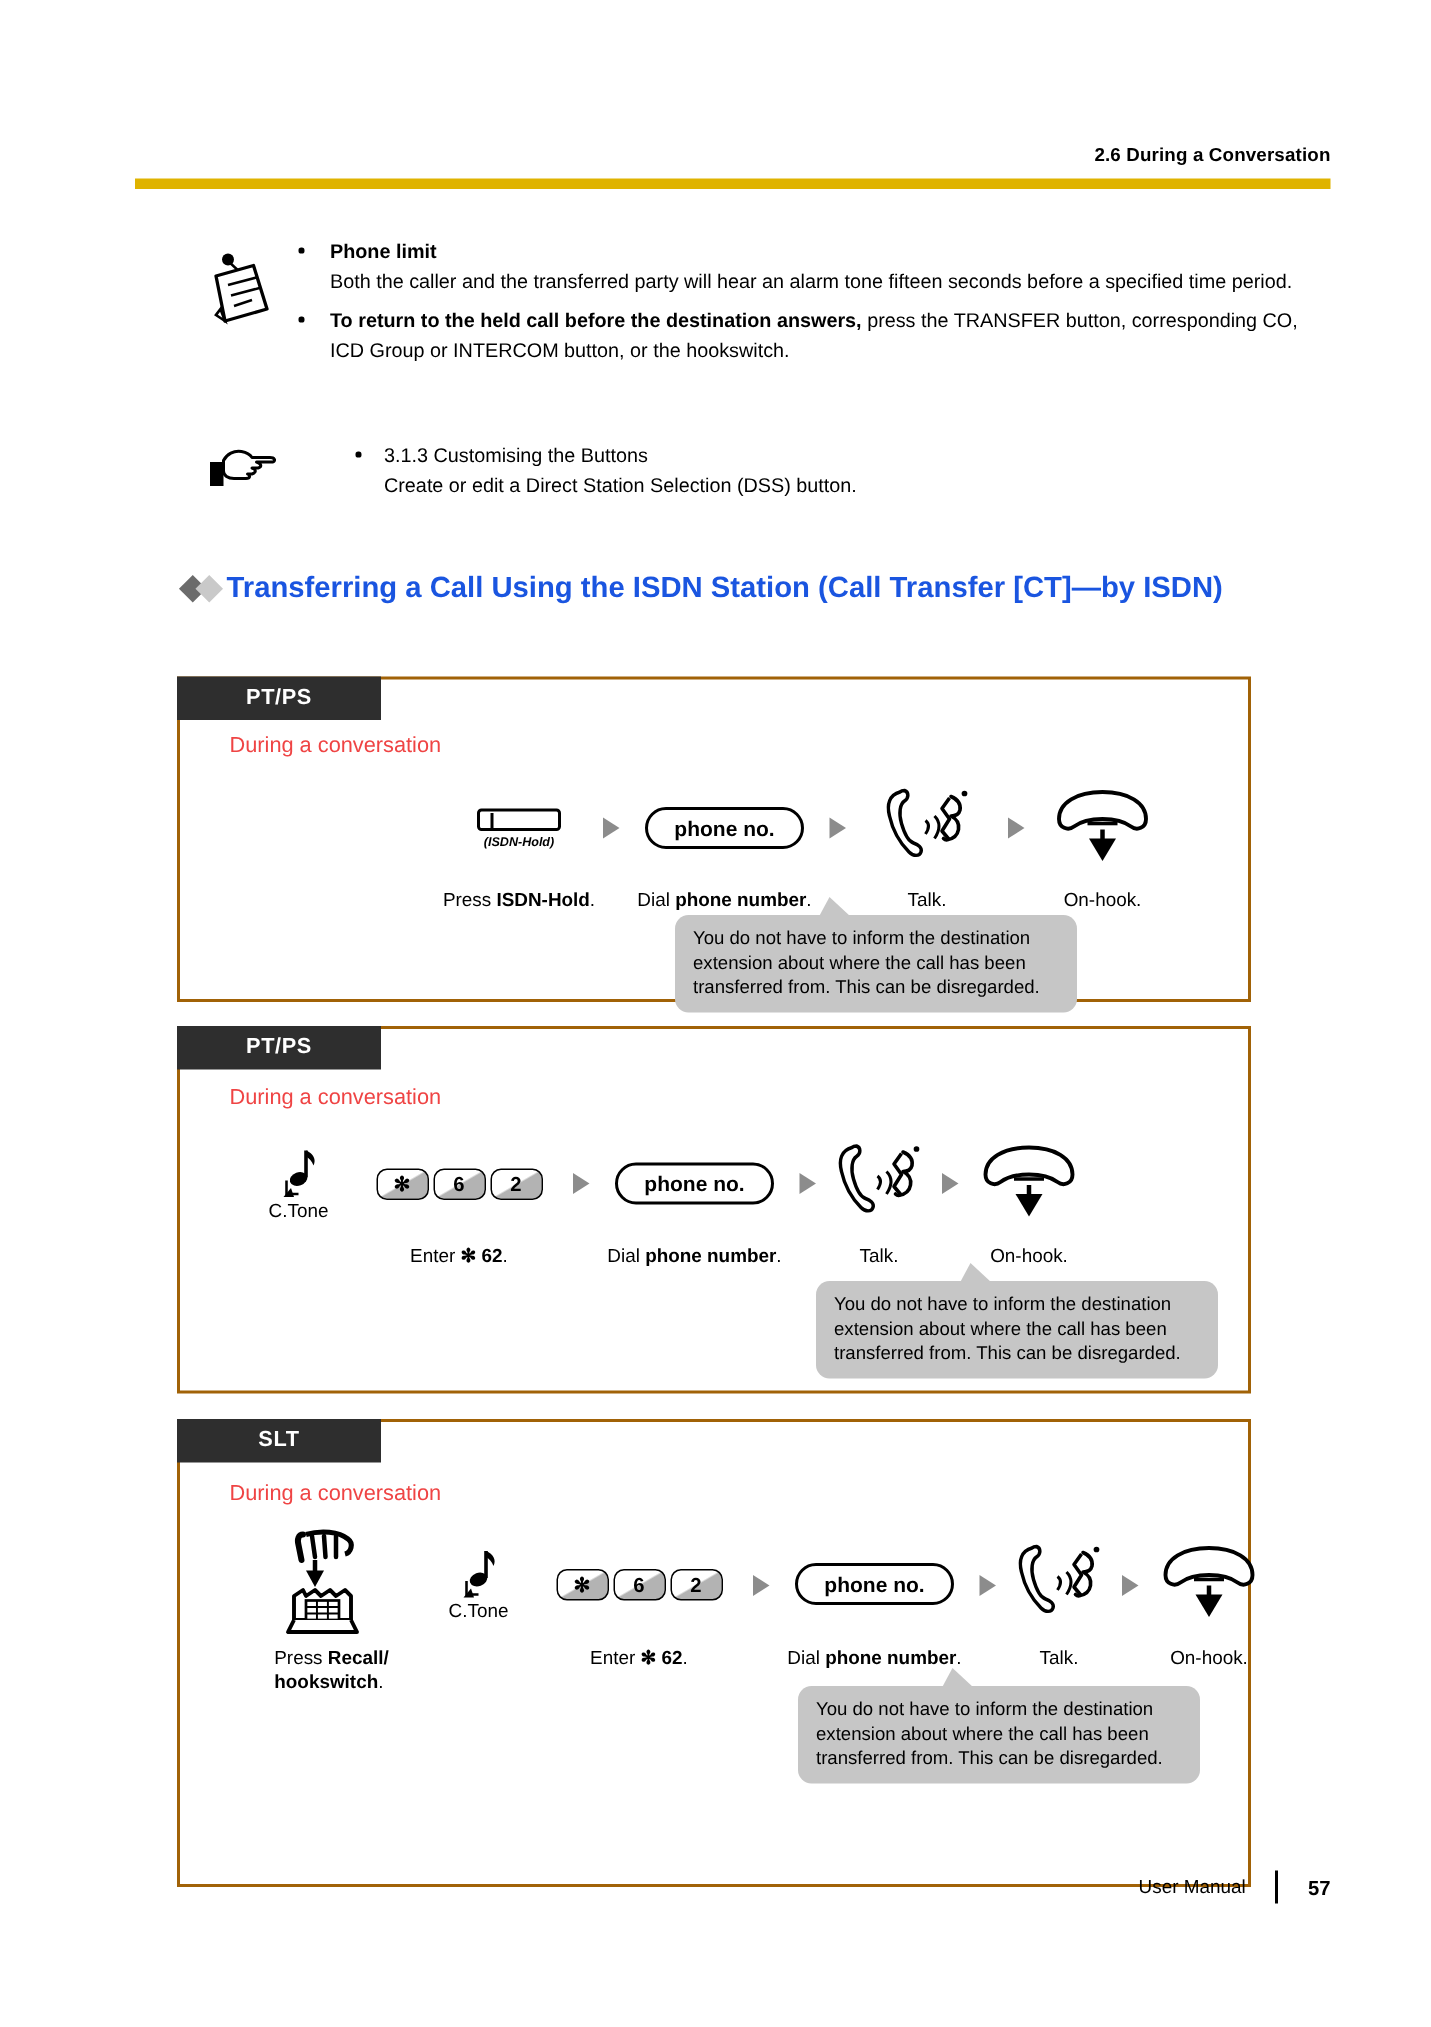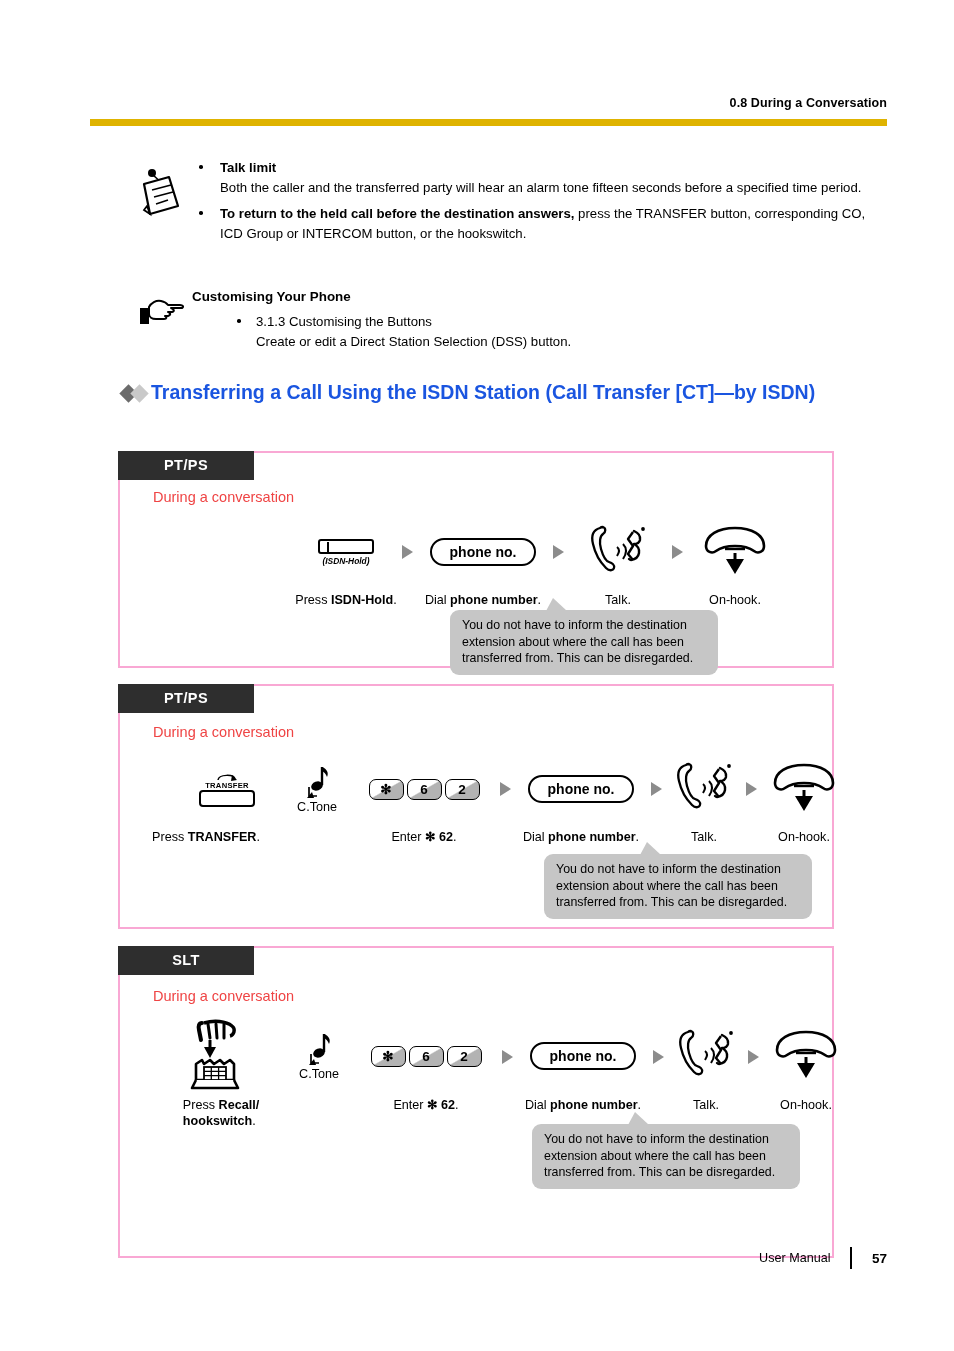--- a/index.html
+++ b/index.html
@@ -140,21 +140,21 @@
     margin-right: -2px;
   }
   .diamond.dark  { background: #6b6b6b; }
   .diamond.light { background: #c9c9c9; }
 
   
   .proc-box {
     position: absolute;
     left: 118px;
     width: 716px;
-    border: 2px solid #f9a8d4;
+    border: 2px solid #a16207;
     background: #ffffff;
     box-sizing: border-box;
   }
   #box-1 { top: 451px; height: 217px; }
   #box-2 { top: 684px; height: 245px; }
   #box-3 { top: 946px; height: 312px; }
 
   .proc-tag {
     position: absolute;
     left: -2px;
@@ -335,52 +335,51 @@
     width: 1.5px;
     height: 22px;
     background: #000;
     margin: 0 20px;
   }
   .footer .fpage { font-weight: bold; font-size: 13.5px; }
 </style>
 </head>
 <body>
 
-<div class="page-header">0.8 During a Conversation</div>
+<div class="page-header">2.6 During a Conversation</div>
 <div class="header-rule"></div>
 
 <div class="note-block">
   <svg class="note-icon" viewBox="0 0 46 52">
     <circle cx="14" cy="7" r="4" fill="#000"></circle>
     <path d="M14 8 L28 21" stroke="#000" stroke-width="1.6" fill="none"></path>
     <path d="M6 18 L31 11 L40 40 L12 48 Z" fill="#fff" stroke="#000" stroke-width="2.2" stroke-linejoin="round"></path>
     <path d="M14 24 L33 19" stroke="#000" stroke-width="1.7"></path>
     <path d="M16 31 L35 26" stroke="#000" stroke-width="1.7"></path>
     <path d="M18 38 L30 34" stroke="#000" stroke-width="1.7"></path>
     <path d="M12 48 L6 44 L9 40 Z" fill="#fff" stroke="#000" stroke-width="1.8"></path>
   </svg>
   <ul class="note-list">
     <li>
       <span class="dot"></span>
-      <span class="b">Talk limit</span><br>
+      <span class="b">Phone limit</span><br>
       <span>Both the caller and the transferred party will hear an alarm tone fifteen seconds before a specified time period.</span>
     </li>
     <li>
       <span class="dot"></span>
       <span class="b">To return to the held call before the destination answers,</span><span> press the TRANSFER button, corresponding CO, ICD Group or INTERCOM button, or the hookswitch.</span>
     </li>
   </ul>
 </div>
 
 <div class="custom-block">
   <svg class="hand-icon" viewBox="0 0 48 30">
     <path d="M2 11 L11 11 L11 27 L2 27 Z" fill="#000"></path>
     <path d="M11 10 C13 6 18 3 23 4 C28 5 30 8 30 8 L42 8 C45 8 46 10 44 11 L33 11 C36 12 37 14 34 15 L30 15 C33 16 33 18 30 19 L27 19 C29 20 29 22 26 22 L18 22 C14 22 11 20 11 17 Z" fill="#fff" stroke="#000" stroke-width="2" stroke-linejoin="round"></path>
   </svg>
-  <div class="custom-title">Customising Your Phone</div>
   <ul class="custom-list">
     <li>
       <span class="dot"></span>
       <span>3.1.3 Customising the Buttons</span><br>
       <span>Create or edit a Direct Station Selection (DSS) button.</span>
     </li>
   </ul>
 </div>
 
 <div class="section-heading">
@@ -450,33 +449,20 @@
     <span>You do not have to inform the destination extension about where the call has been transferred from. This can be disregarded.</span>
   </div>
 </div>
 
 <div class="proc-box" id="box-2">
   <div class="proc-tag">PT/PS</div>
   <div class="proc-sub">During a conversation</div>
 
   <div class="flow" style="left:48px; top:72px;">
 
-    <div class="step" style="width:118px;">
-      <div class="step-art">
-        <div class="xferbtn">
-          <svg width="22" height="9" viewBox="0 0 22 9">
-            <path d="M2 8 C3 2 18 2 19 7" stroke="#000" stroke-width="1.5" fill="none"></path>
-            <path d="M16 3 L21 8 L15 9 Z" fill="#000"></path>
-          </svg>
-          <div class="xferbtn-lbl">TRANSFER</div>
-          <div class="xferbtn-body"></div>
-        </div>
-      </div>
-      <div class="step-cap left" style="margin-left:-42px;"><span>Press </span><span class="b">TRANSFER</span><span>.</span></div>
-    </div>
 
     <div class="step" style="width:62px;">
       <div class="step-art">
         <div class="ctone">
           <svg width="30" height="34" viewBox="0 0 30 34">
             <path d="M20 2 L20 20" stroke="#000" stroke-width="2.4"></path>
             <path d="M20 2 C25 4 27 8 25 12 C24 9 22 7 20 6 Z" fill="#000"></path>
             <ellipse cx="15" cy="21" rx="6" ry="4.4" fill="#000" transform="rotate(-20 15 21)"></ellipse>
             <path d="M7 22 L7 31 L15 31" stroke="#000" stroke-width="1.7" fill="none"></path>
             <path d="M10 27 L5 33 L12 33 Z" fill="#000"></path>

